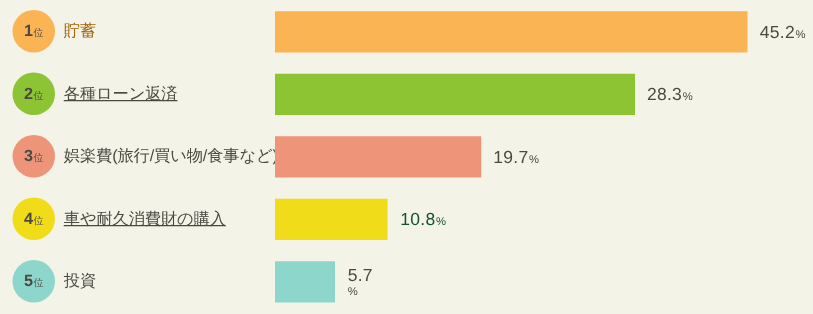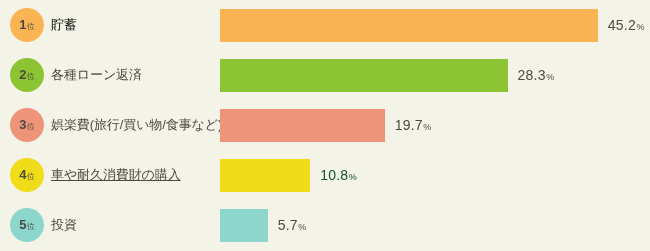--- a/index.html
+++ b/index.html
@@ -97,36 +97,36 @@
 </head>
 <body style="background: rgb(244, 243, 232);">
 
 <div id="chart">
 
   <div class="row" style="top:0px;">
     <div class="rank-badge" style="background: rgb(251, 180, 84);">
       <span class="rank-num" style="color: rgb(74, 74, 66);">1</span>
       <span class="rank-suffix" style="color: rgb(74, 74, 66);">位</span>
     </div>
-    <div class="cat-label" style="color: #000000;">貯蓄</div>
+    <div class="cat-label" style="color: #a16207;">貯蓄</div>
     <div class="bar-area">
       <span class="bar" style="background: rgb(251, 180, 84); width: 377.872px;"></span>
       <span class="value-label" style="color: rgb(74, 74, 66);">
         <span class="value-num">45.2</span>
         <span class="value-pct">%</span>
       </span>
     </div>
   </div>
 
   <div class="row" style="top:50px;">
     <div class="rank-badge" style="background: rgb(140, 196, 52);">
       <span class="rank-num" style="color: rgb(74, 74, 66);">2</span>
       <span class="rank-suffix" style="color: rgb(74, 74, 66);">位</span>
     </div>
-    <div class="cat-label" style="color: rgb(74, 74, 66);">各種ローン返済</div>
+    <div class="cat-label" style="color: rgb(74, 74, 66); text-decoration: underline;">各種ローン返済</div>
     <div class="bar-area">
       <span class="bar" style="background: rgb(140, 196, 52); width: 287.584px;"></span>
       <span class="value-label" style="color: rgb(74, 74, 66);">
         <span class="value-num">28.3</span>
         <span class="value-pct">%</span>
       </span>
     </div>
   </div>
 
   <div class="row" style="top:100px;">
@@ -160,20 +160,20 @@
   </div>
 
   <div class="row" style="top:200px;">
     <div class="rank-badge" style="background: rgb(140, 214, 204);">
       <span class="rank-num" style="color: rgb(74, 74, 66);">5</span>
       <span class="rank-suffix" style="color: rgb(74, 74, 66);">位</span>
     </div>
     <div class="cat-label" style="color: rgb(74, 74, 66); font-family: Liberation Mono, monospace;">投資</div>
     <div class="bar-area">
       <span class="bar" style="background: rgb(140, 214, 204); width: 47.652px;"></span>
-      <span class="value-label" style="color: rgb(74, 74, 66);">
+      <span class="value-label" style="color: rgb(74, 74, 66); flex-direction: column;">
         <span class="value-num">5.7</span>
         <span class="value-pct">%</span>
       </span>
     </div>
   </div>
 
 </div>
 
 </body></html>

